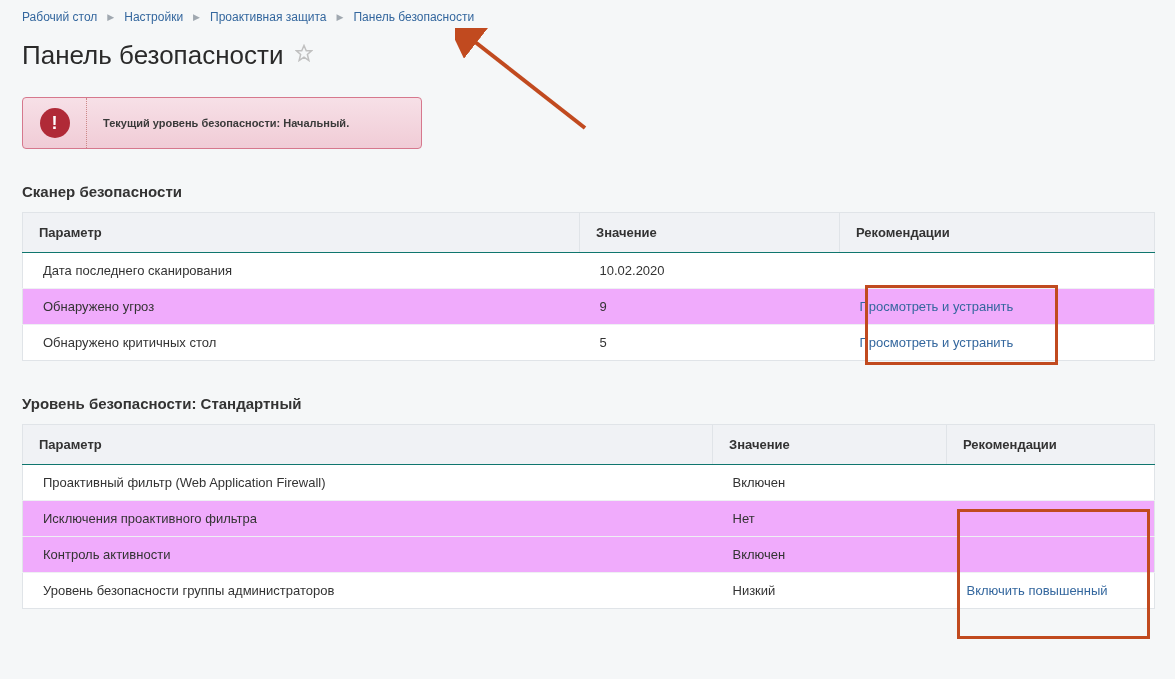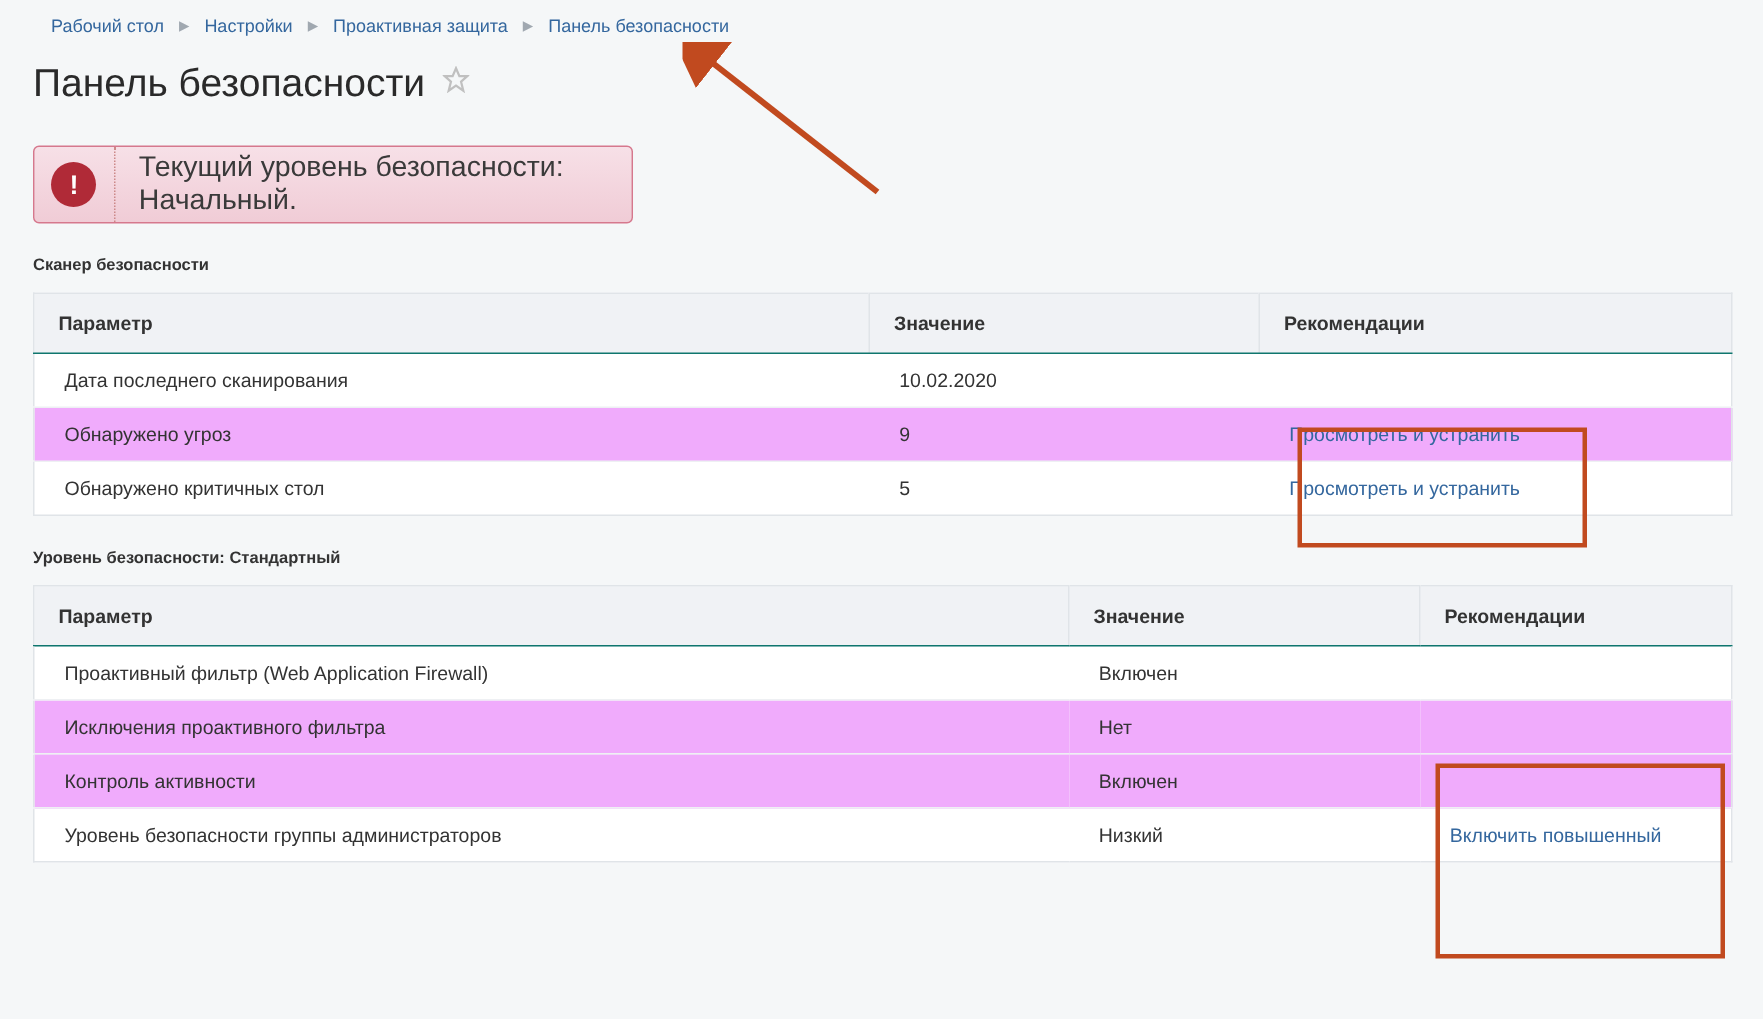--- a/index.html
+++ b/index.html
@@ -13,21 +13,20 @@
     .content {
       padding: 6px 20px 20px 22px;
     }
     .breadcrumbs {
       display: flex;
       align-items: center;
       gap: 10px;
       padding: 4px 0 16px 0;
       font-size: 12px;
       color: #6a8caf;
-      margin-left: 12px;
     }
     .breadcrumbs a { color: #34679e; text-decoration: none; }
     .breadcrumbs .sep { color: #a0a8b0; font-size: 9px; }
     h1 {
       font-size: 26px;
       font-weight: normal;
       color: #2a2a2a;
       display: inline-block;
       margin-right: 8px;
     }
@@ -61,29 +60,29 @@
     .alert-circle {
       width: 30px; height: 30px; border-radius: 50%;
       background: #b02a37;
       color: #fff;
       display: flex; align-items: center; justify-content: center;
       font-weight: bold;
       font-size: 18px;
     }
     .alert-text {
       padding-left: 16px;
-      font-weight: normal;
+      font-weight: bold;
       color: #3a3a3a;
-      font-size: 19px;
+      font-size: 11px;
     }
     .section-title {
-      margin-top: 22px;
+      margin-top: 34px;
       margin-bottom: 12px;
       font-weight: bold;
-      font-size: 11px;
+      font-size: 15px;
       color: #333;
     }
     table {
       width: 100%;
       border-collapse: collapse;
       background: #fff;
       border: 1px solid #e0e4e8;
     }
     thead th {
       text-align: left;

